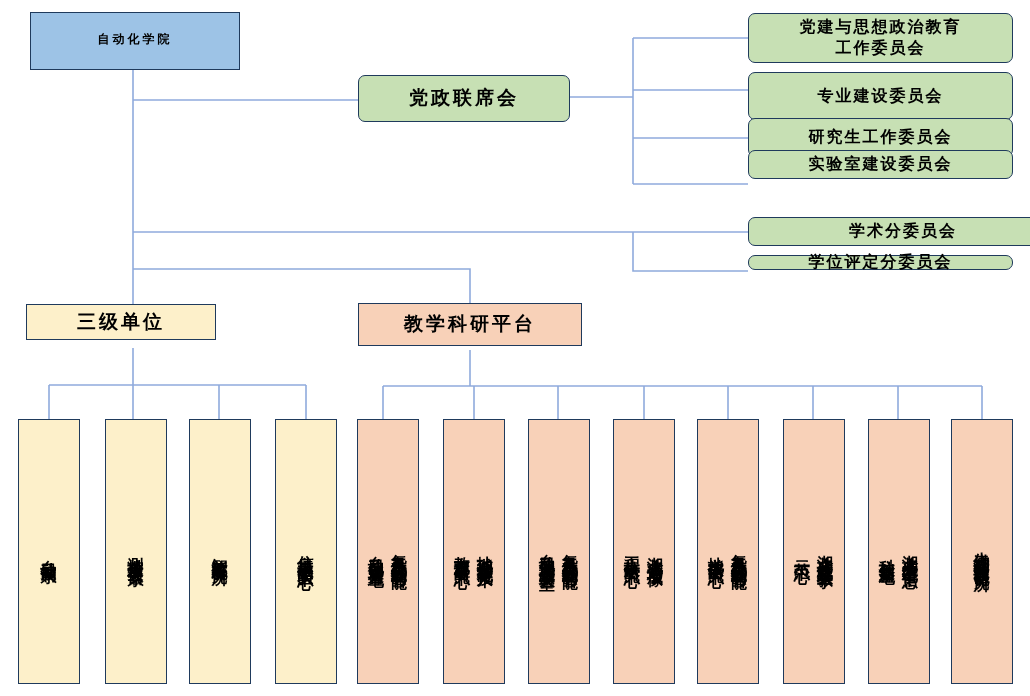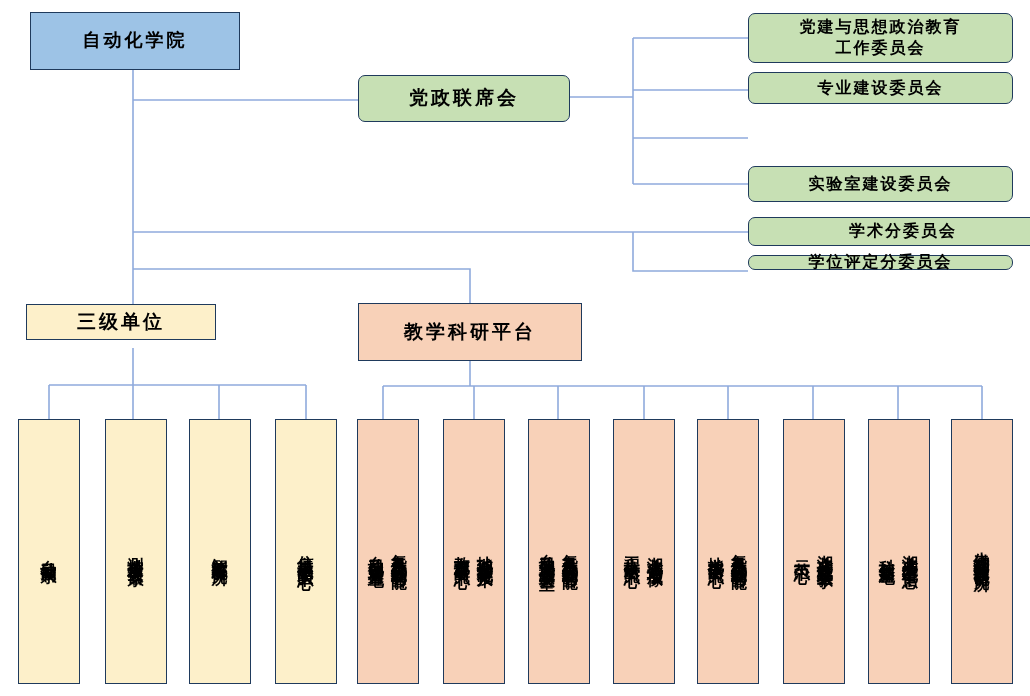--- a/index.html
+++ b/index.html
@@ -22,21 +22,21 @@
     text-align:center;
     font-weight:bold;
     color:#000000;
     white-space:pre-line;
     line-height:1.3;
   }
   .blue{background:#9dc3e6;}
   .green{background:#c7e0b4;border-radius:7px;}
   .yellow{background:#fdf0ca;}
   .salmon{background:#f8d1b8;}
-  .f18{font-size:18px;letter-spacing:3px;}
+  .f18{font-size:12px;letter-spacing:3px;font-family:Liberation Mono, monospace;}
   .f17{font-size:19px;letter-spacing:3px;}
   .f16{font-size:16px;letter-spacing:2px;}
   .vchild{
     position:absolute;
     top:419px;
     width:62px;height:265px;
     box-sizing:border-box;
     border:1.6px solid #1f3a5c;
     display:flex;
     justify-content:center;
@@ -95,27 +95,28 @@
     <path d="M898 386 V419"></path>
     <path d="M982 386 V419"></path>
   </svg>
 
   <div class="box blue f18" style="left:30px;top:12px;width:210px;height:58px">自动化学院</div>
 
   <div class="box green f17" style="left:358px;top:75px;width:212px;height:47px">党政联席会</div>
 
   <div class="box green f16" style="left:748px;top:13px;width:265px;height:50px">党建与思想政治教育
 工作委员会</div>
-  <div class="box green f16" style="left:748px;top:72px;width:265px;height:32px">专业建设委员会</div>
-  <div class="box green f16" style="left:748px;top:166px;width:265px;height:36px">实验室建设委员会</div>
+  <div class="box green f16" style="left:748px;top:72px;width:265px;height:48px">专业建设委员会</div>
+  <div class="box green f16" style="left:748px;top:118px;width:265px;height:39px">研究生工作委员会</div>
+  <div class="box green f16" style="left:748px;top:150px;width:265px;height:29px">实验室建设委员会</div>
   <div class="box green f16" style="left:748px;top:217px;width:310px;height:29px">学术分委员会</div>
   <div class="box green f16" style="left:748px;top:255px;width:265px;height:15px">学位评定分委员会</div>
 
   <div class="box yellow f17" style="left:26px;top:304px;width:190px;height:36px">三级单位</div>
-  <div class="box salmon f17" style="left:358px;top:303px;width:224px;height:58px">教学科研平台</div>
+  <div class="box salmon f17" style="left:358px;top:303px;width:224px;height:43px">教学科研平台</div>
 
   <div class="vchild yellow" style="left:18px">
     <span class="vtext">自动控制系</span>
   </div>
   <div class="vchild yellow" style="left:105px">
     <span class="vtext">测控技术与仪器系</span>
   </div>
   <div class="vchild yellow" style="left:189px">
     <span class="vtext">智能系统研究所</span>
   </div>

